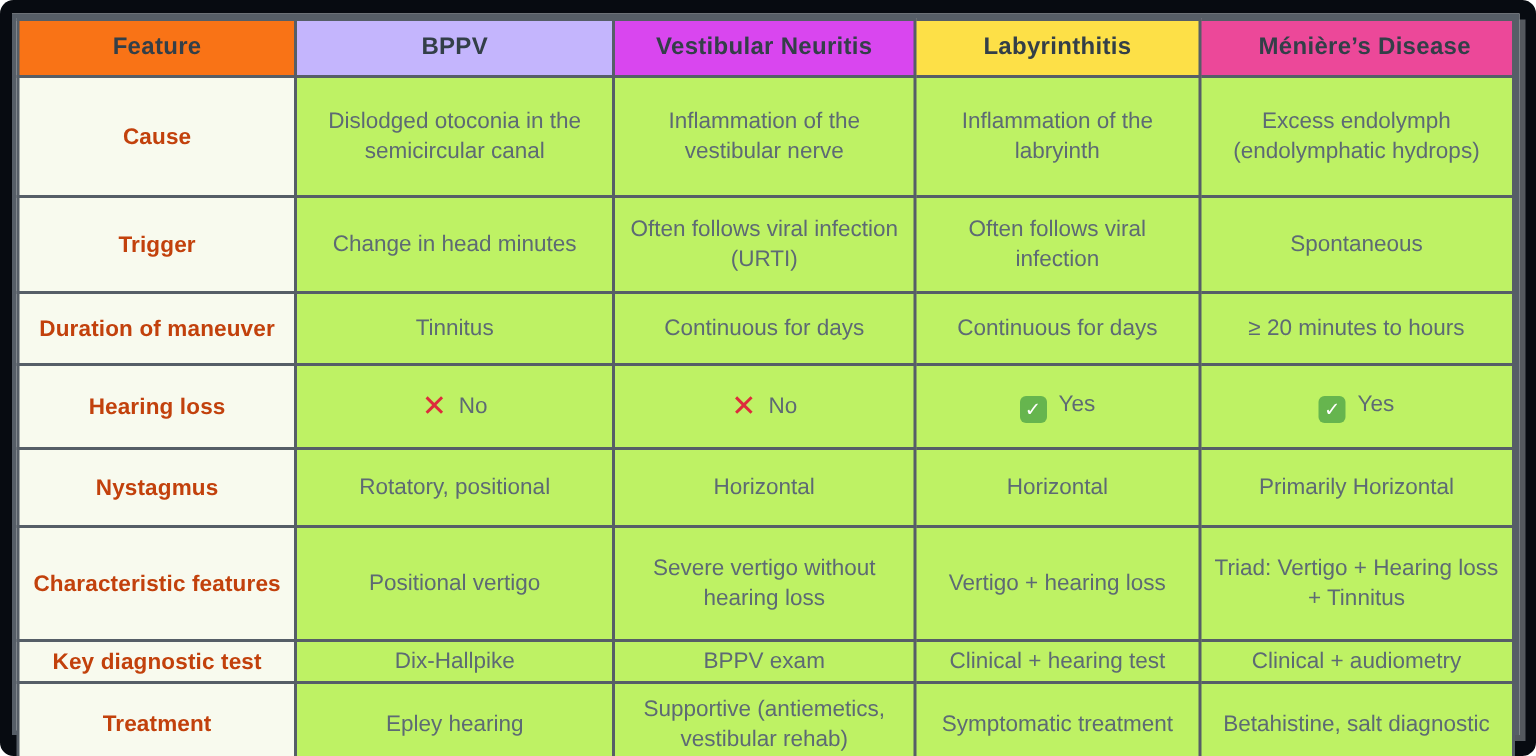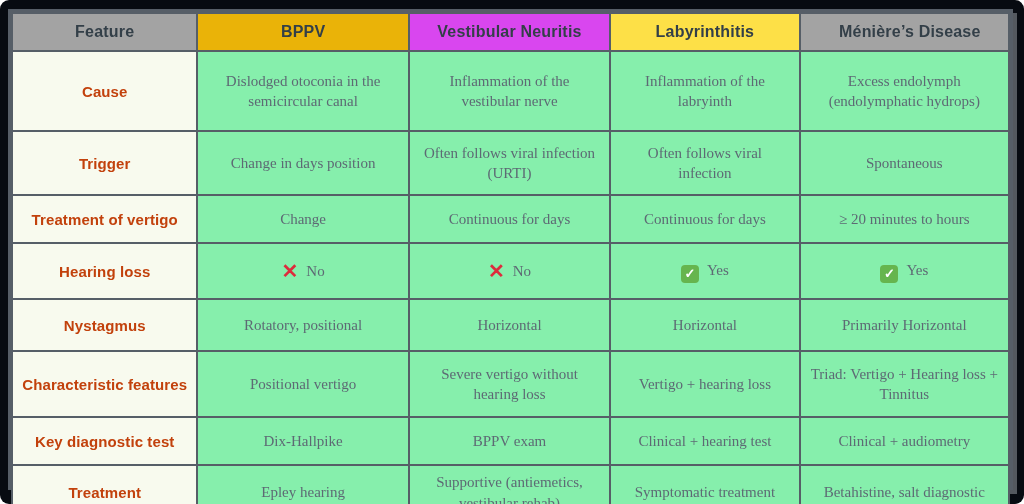--- a/index.html
+++ b/index.html
@@ -43,33 +43,32 @@
     letter-spacing: 0.2px;
   }
   tbody th {
     background: #f8faee;
     font-size: 15px;
     font-weight: bold;
     color: #c2410c;
     letter-spacing: 0.1px;
   }
   td {
-    background: #86efac;
+    background: #bef264;
     font-size: 15px;
     color: #5d6a74;
     line-height: 1.35;
-    font-family: Liberation Serif, serif;
   }
   tbody tr:nth-child(1) { height: 80px; }
   tbody tr:nth-child(2) { height: 64px; margin-top: 44px; }
   tbody tr:nth-child(3) { height: 48px; }
   tbody tr:nth-child(4) { height: 56px; }
   tbody tr:nth-child(5) { height: 52px; }
-  tbody tr:nth-child(6) { height: 66px; }
-  tbody tr:nth-child(7) { height: 48px; }
+  tbody tr:nth-child(6) { height: 76px; }
+  tbody tr:nth-child(7) { height: 28px; }
   tbody tr:nth-child(8) { height: 55px; }
   .icon-cross {
     display: inline-block;
     font-size: 20px;
     font-weight: bold;
     margin-right: 8px;
     vertical-align: -2px;
     line-height: 1;
   }
   .icon-check {
@@ -92,45 +91,45 @@
     <table>
       <colgroup>
         <col style="width:18.6%">
         <col style="width:21.2%">
         <col style="width:20.2%">
         <col style="width:19.0%">
         <col style="width:21.0%">
       </colgroup>
       <thead>
         <tr id="header-row">
-            <th style="background: #a3a3a3;">Feature</th>
-            <th style="background: #eab308;">BPPV</th>
+            <th style="background: #f97316;">Feature</th>
+            <th style="background: #c4b5fd;">BPPV</th>
             <th style="background: #d946ef;">Vestibular Neuritis</th>
             <th style="background: #fde047;">Labyrinthitis</th>
-            <th style="background: #a3a3a3; padding-left: 20px;">Ménière’s Disease</th>
+            <th style="background: #ec4899; padding-left: 20px;">Ménière’s Disease</th>
           </tr>
       </thead>
       <tbody id="table-body">
           <tr>
             <th>Cause</th>
             <td>Dislodged otoconia in the semicircular canal</td>
             <td>Inflammation of the vestibular nerve</td>
             <td>Inflammation of the labryinth</td>
             <td>Excess endolymph (endolymphatic hydrops)</td>
           </tr>
           <tr>
             <th>Trigger</th>
-            <td>Change in days position</td>
+            <td>Change in head minutes</td>
             <td>Often follows viral infection (URTI)</td>
             <td>Often follows viral infection</td>
             <td>Spontaneous</td>
           </tr>
           <tr>
-            <th>Treatment of vertigo</th>
-            <td>Change</td>
+            <th>Duration of maneuver</th>
+            <td>Tinnitus</td>
             <td>Continuous for days</td>
             <td>Continuous for days</td>
             <td>≥ 20 minutes to hours</td>
           </tr>
           <tr>
             <th>Hearing loss</th>
             <td><span class="icon-cross" style="color: rgb(221, 44, 60);">✕</span><span>No</span></td>
             <td><span class="icon-cross" style="color: rgb(221, 44, 60);">✕</span><span>No</span></td>
             <td><span class="icon-check" style="background: rgb(102, 181, 78); color: rgb(255, 255, 255);">✓</span><span>Yes</span></td>
             <td><span class="icon-check" style="background: rgb(102, 181, 78); color: rgb(255, 255, 255);">✓</span><span>Yes</span></td>

